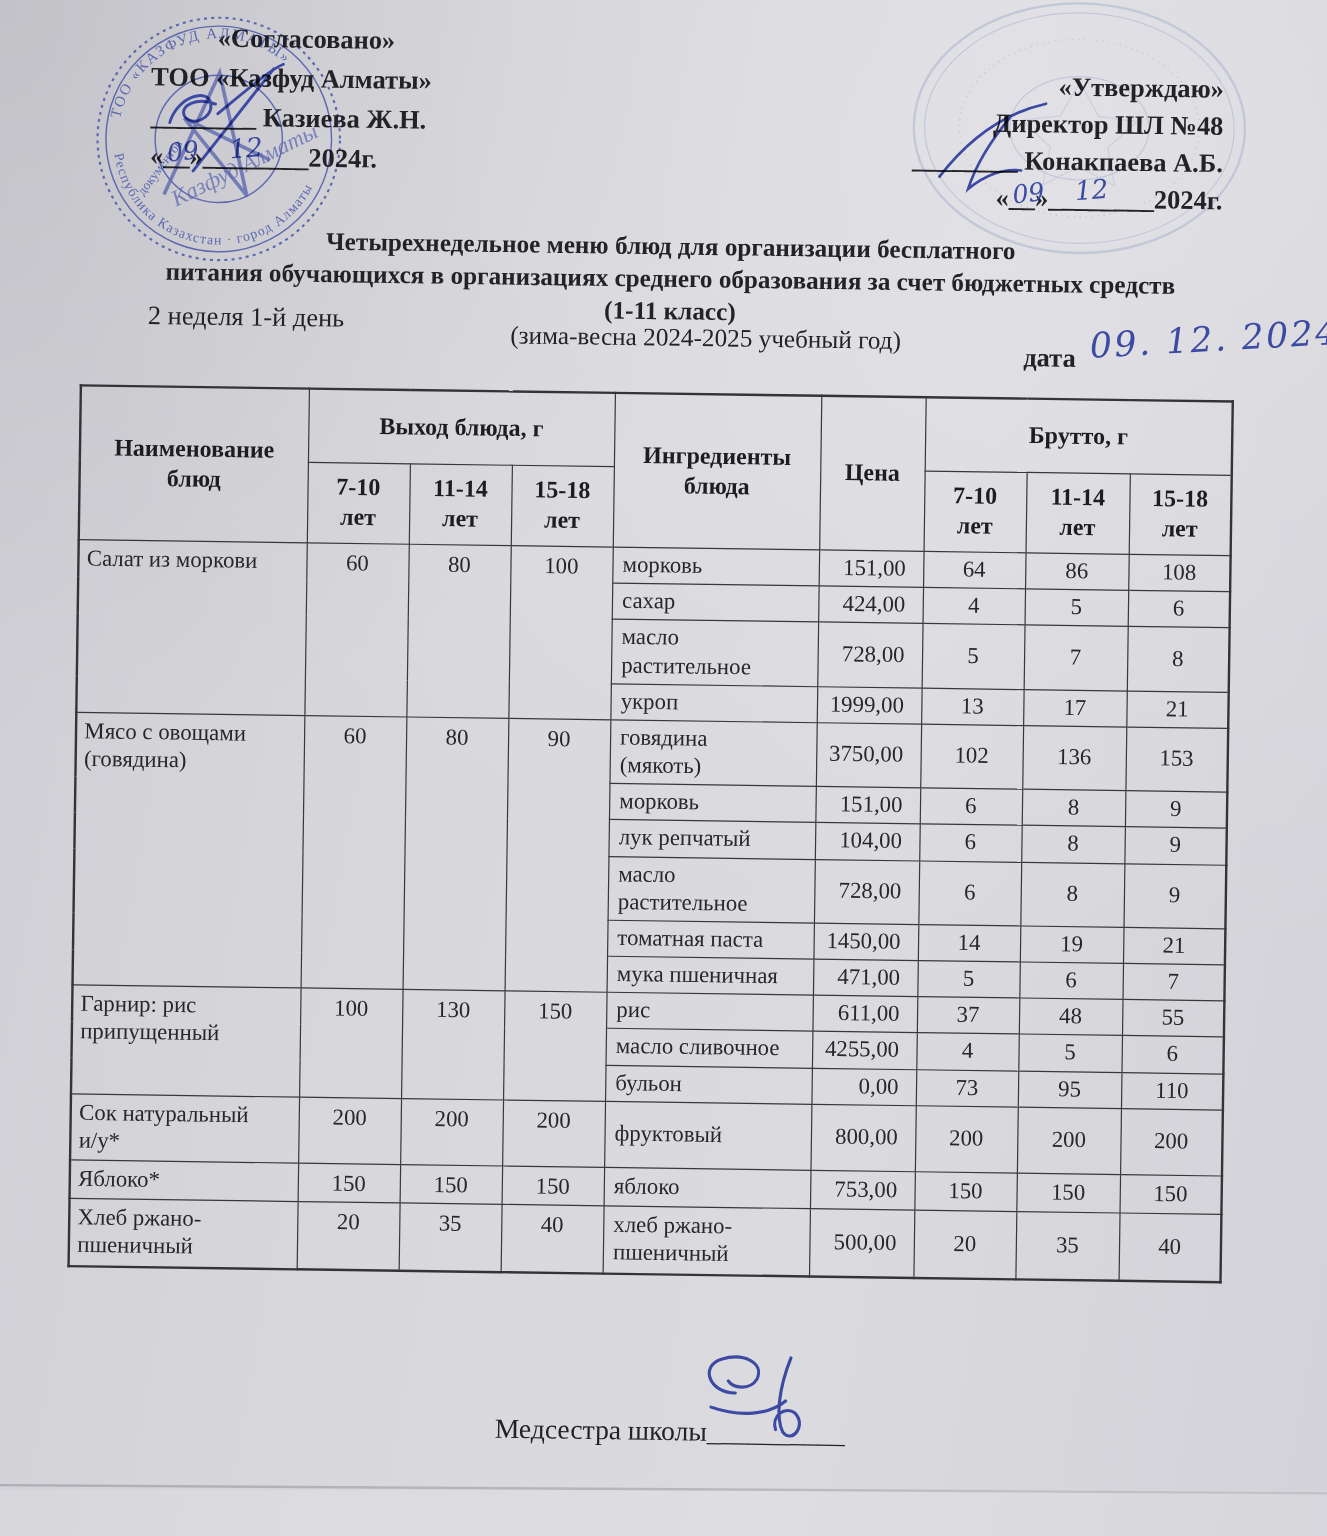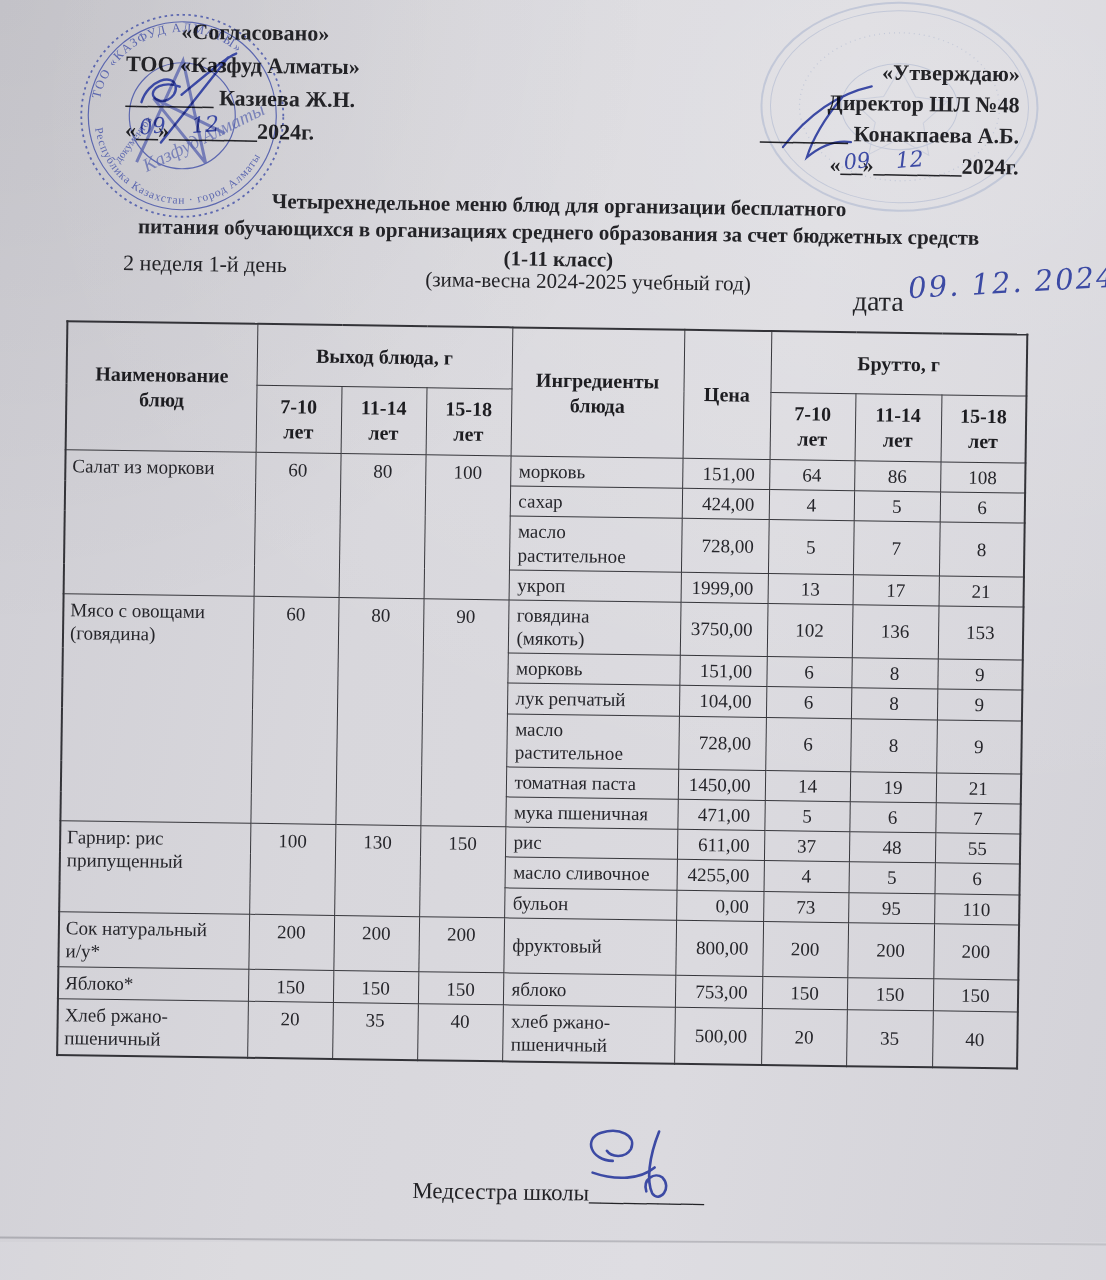--- a/index.html
+++ b/index.html
@@ -27,21 +27,21 @@
   .slot{position:relative;display:inline-block;}
   .hand{font-family:"DejaVu Serif",serif;font-style:italic;color:#3c4aa4;font-weight:normal;}
   .day-hand{position:absolute;left:3px;top:-3px;font-size:21px;transform:rotate(-7deg);}
   .month-hand{position:absolute;left:22px;top:-6px;font-size:22px;transform:rotate(-5deg);}
 
   
   .doc-title{position:absolute;left:30px;right:30px;top:192px;text-align:center;
     font-weight:bold;font-size:21px;line-height:27px;}
   .week-label{position:absolute;left:118px;top:256px;font-size:22px;}
   .season-label{position:absolute;left:60px;right:0;top:269px;text-align:center;font-size:21px;}
-  .date-label{position:absolute;left:848px;top:281px;font-size:28px;}
+  .date-label{position:absolute;left:848px;top:281px;font-size:22px;font-weight:bold;}
   .date-hand{position:absolute;left:903px;top:259px;font-size:29px;letter-spacing:2px;
     transform:rotate(-4deg);white-space:nowrap;}
 
   
   table.menu{position:absolute;left:62px;top:327px;width:960px;border-collapse:collapse;
     table-layout:fixed;border:2.5px solid #333338;}
   .menu th,.menu td{border:1.5px solid #37373c;white-space:pre-line;}
   .menu th{font-weight:bold;font-size:20px;text-align:center;vertical-align:middle;
     padding:4px 2px;line-height:1.25;color:#1d1d21;}
   .menu thead tr.h1 th{height:52px;}

